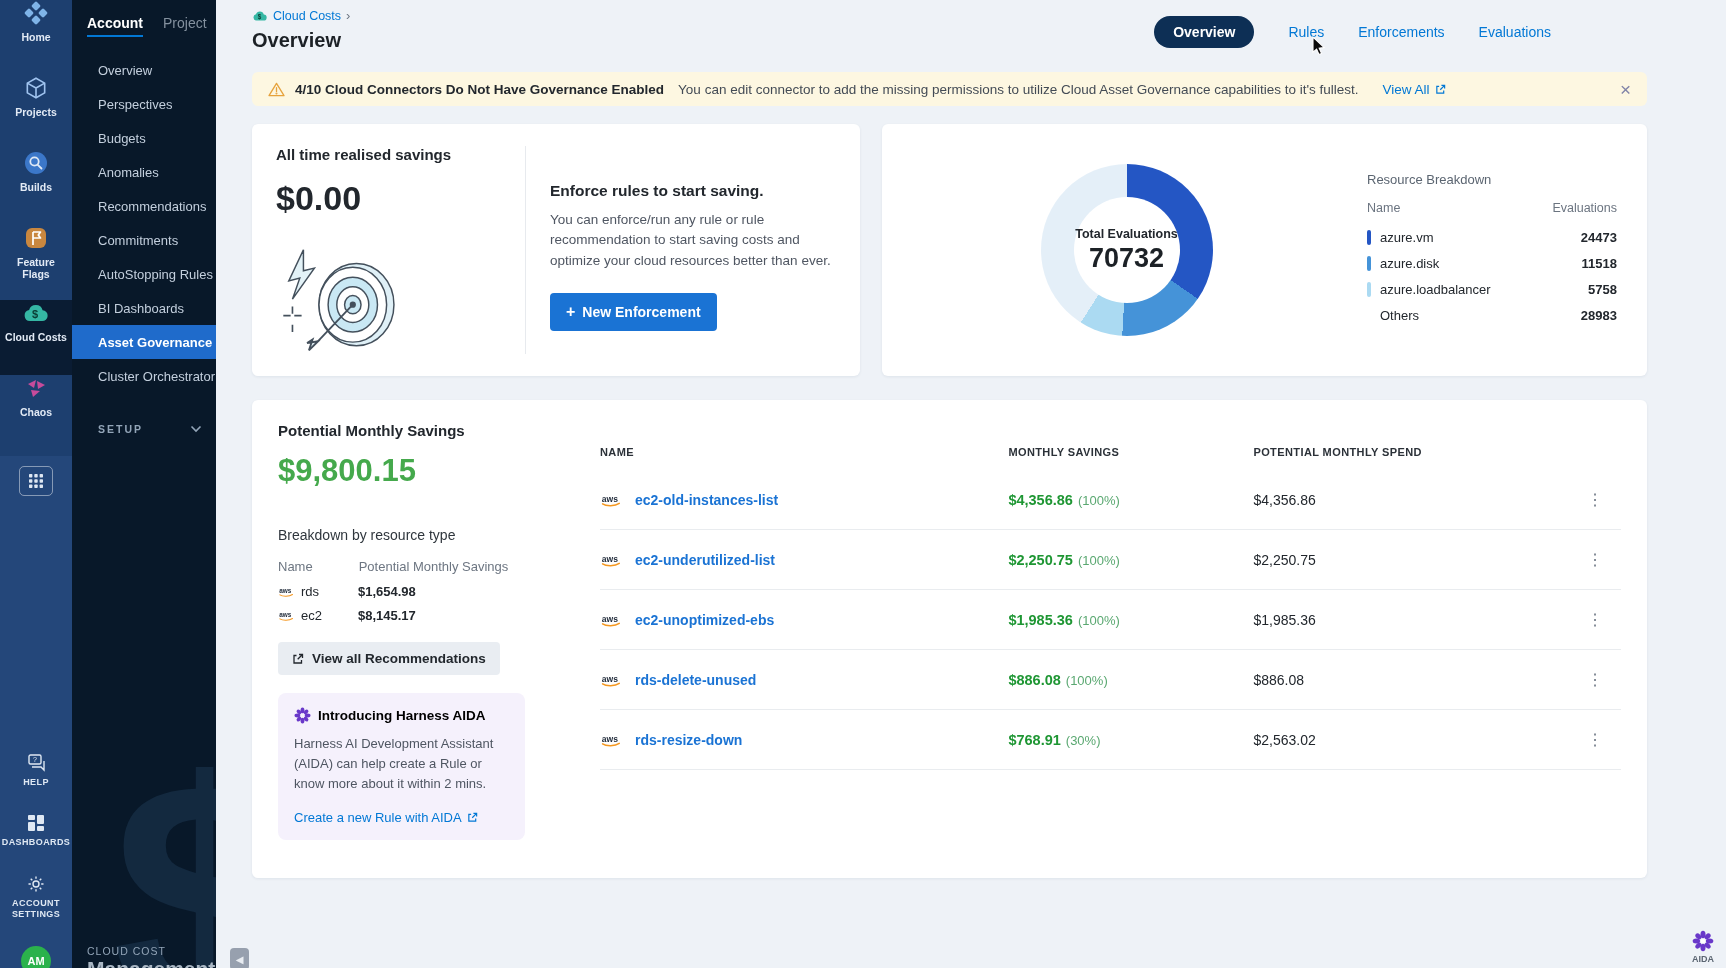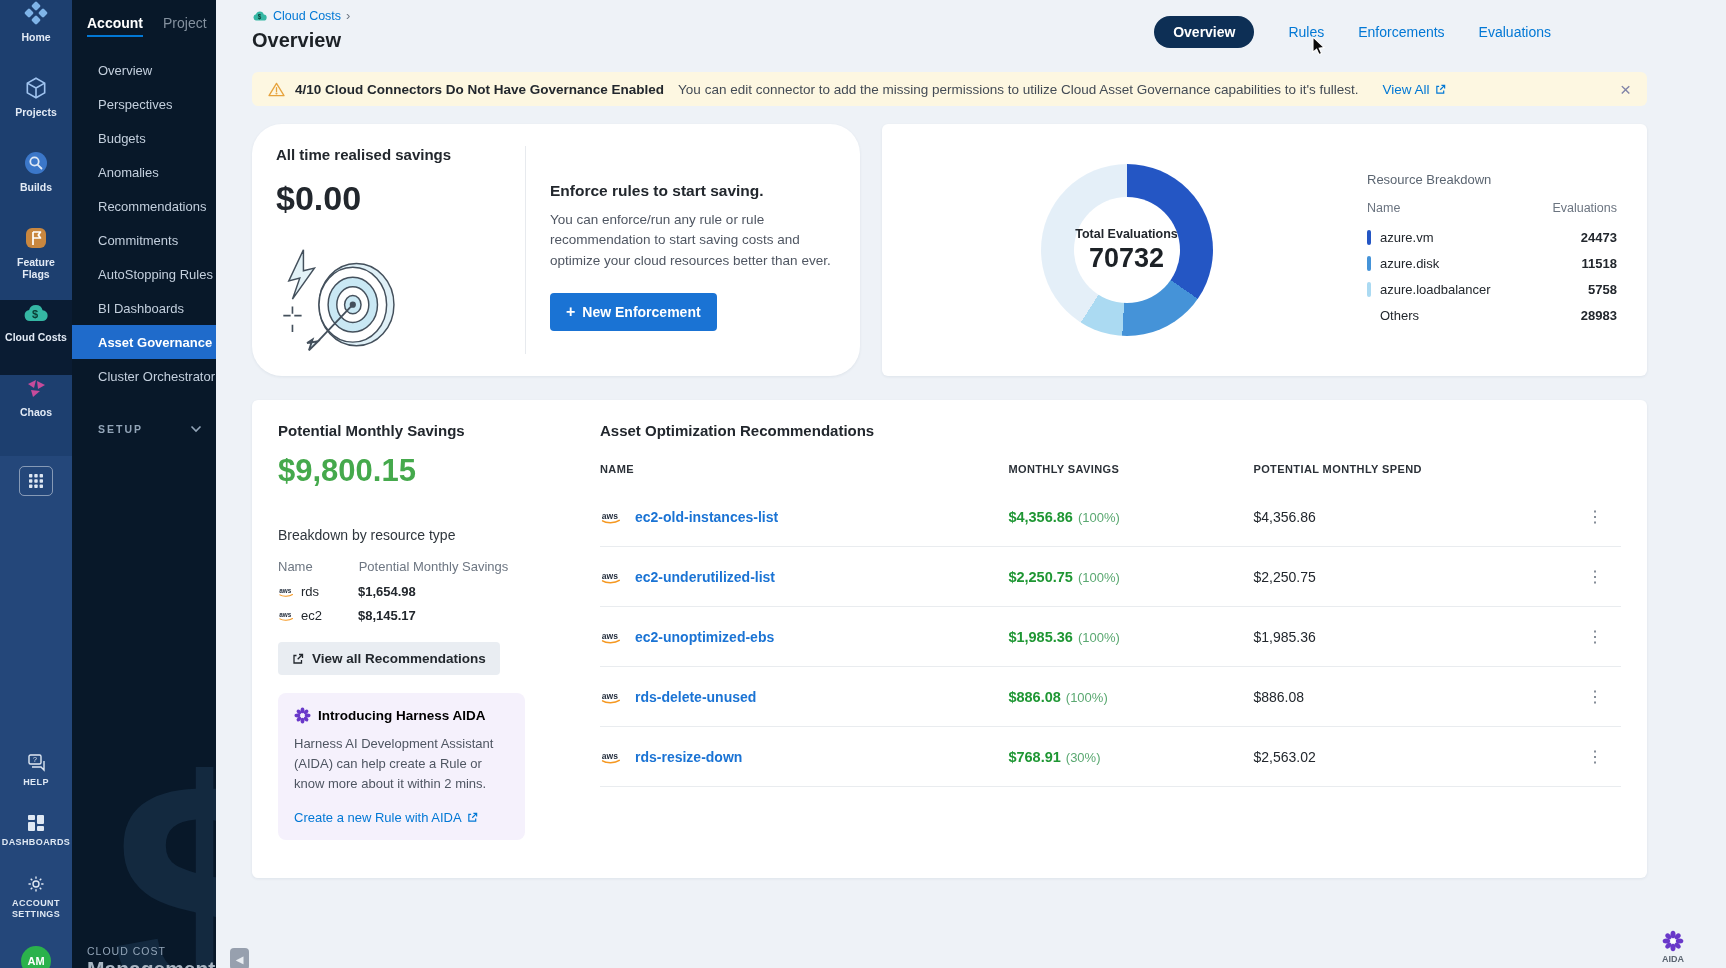--- a/index.html
+++ b/index.html
@@ -48,21 +48,21 @@
   .tab.active { background:#0d2f55; color:#fff; font-weight:bold; padding:8px 19px; border-radius:17px; }
 
   .banner { margin-top:20px; height:34px; background:#fdf7e1; border-radius:6px; display:flex; align-items:center; gap:10px; padding:0 16px; }
   .banner .b-title { font-size:13.5px; font-weight:bold; color:#22272d; }
   .banner .b-msg { font-size:13.5px; color:#434b55; margin-left:4px; }
   .banner .b-viewall { margin-left:14px; font-size:13.5px; color:#0278d5; display:flex; align-items:center; gap:5px; cursor:pointer; }
   .banner .b-close { margin-left:auto; color:#8184a8; font-size:19px; line-height:1; cursor:pointer; }
 
   .row1 { display:flex; gap:22px; margin-top:18px; height:252px; }
   .card { background:#fff; border-radius:6px; box-shadow:0 1px 3px rgba(40,60,90,.08); }
-  .card-a { flex:0 0 608px; display:flex; padding:22px 24px;border-radius:30px; }
+  .card-a { flex:0 0 608px; display:flex; padding:22px 24px; }
   .a-left { width:225px; position:relative; }
   .a-label { font-size:15px; font-weight:bold; color:#22272d; }
   .a-value { font-size:34px; font-weight:bold; margin-top:16px; color:#22272d; }
   .a-illus { position:absolute; left:0; bottom:-6px; }
   .a-div { width:1px; background:#e7eaee; margin:0 24px; }
   .a-right { flex:1; padding-top:36px; }
   .cta-title { font-size:15.5px; font-weight:bold; color:#22272d; }
   .cta-body { font-size:13.5px; color:#4f5662; line-height:1.5; margin-top:10px; }
   .btn-primary { margin-top:22px; display:inline-flex; align-items:center; gap:7px; background:#1a73d4; color:#fff; font-size:14px; font-weight:bold; border:none; border-radius:4px; padding:10px 16px; cursor:pointer; }
   .btn-primary .plus { font-size:16px; font-weight:bold; }
@@ -109,21 +109,21 @@
   .rec-head { display:grid; grid-template-columns:40% 24% 27% 9%; margin-top:24px; padding-bottom:12px; font-size:11px; font-weight:bold; letter-spacing:.4px; color:#2b3138; }
   .rec-row { display:grid; grid-template-columns:40% 24% 27% 9%; align-items:center; height:60px; border-bottom:1px solid #e9ecef; }
   .rec-name { display:flex; align-items:center; gap:11px; }
   .rec-link { font-size:14px; font-weight:bold; color:#1a73d4; cursor:pointer; }
   .rec-sav { font-size:14.5px; }
   .rec-sav .amt { color:#1e9633; font-weight:bold; }
   .rec-sav .pct { color:#5aa871; font-size:13px; margin-left:5px; }
   .rec-spend { font-size:14px; color:#22272d; }
   .kebab { justify-self:end; padding:0 18px; color:#6f7885; font-size:16px; cursor:pointer; letter-spacing:0; }
 
-  .fab { position:absolute; right:42px; bottom:4px; display:flex; flex-direction:column; align-items:center; gap:2px; cursor:pointer; }
+  .fab { position:absolute; right:12px; bottom:4px; display:flex; flex-direction:column; align-items:center; gap:2px; cursor:pointer; }
   .fab .lbl { font-size:9px; font-weight:bold; color:#5b6571; }
 
   .cursor { position:absolute; left:24px; top:12px; z-index:9; pointer-events:none; }
   .tab.active ~ .tab { }
 </style>
 </head>
 <body>
 
 <nav class="rail">
   <div class="rail-item">
@@ -476,21 +476,20 @@
             <svg width="11" height="11" viewBox="0 0 12 12" fill="none" stroke="#0278d5" stroke-width="1.3">
                 <path d="M4.5 2.5H2v7.5h7.5V7"></path>
                 <path d="M7 1.5h3.5V5M10.2 1.8 5.7 6.3"></path>
               </svg>
           </span>
         </span>
       </div>
     </div>
 
     <div class="rec-col">
-      <div class="rec-title">Asset Optimization Recommendations</div>
       <div class="rec-head">
         <span>NAME</span>
         <span>MONTHLY SAVINGS</span>
         <span>POTENTIAL MONTHLY SPEND</span>
         <span></span>
       </div>
 
       <div class="rec-row">
         <span class="rec-name">
           <span>

